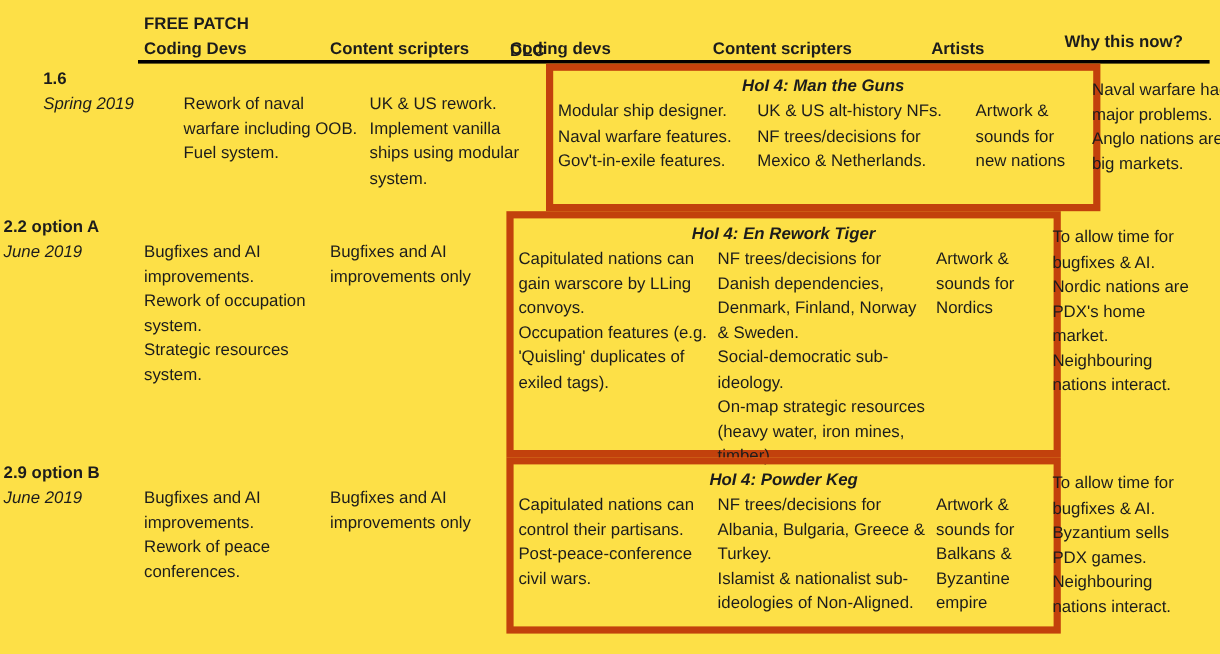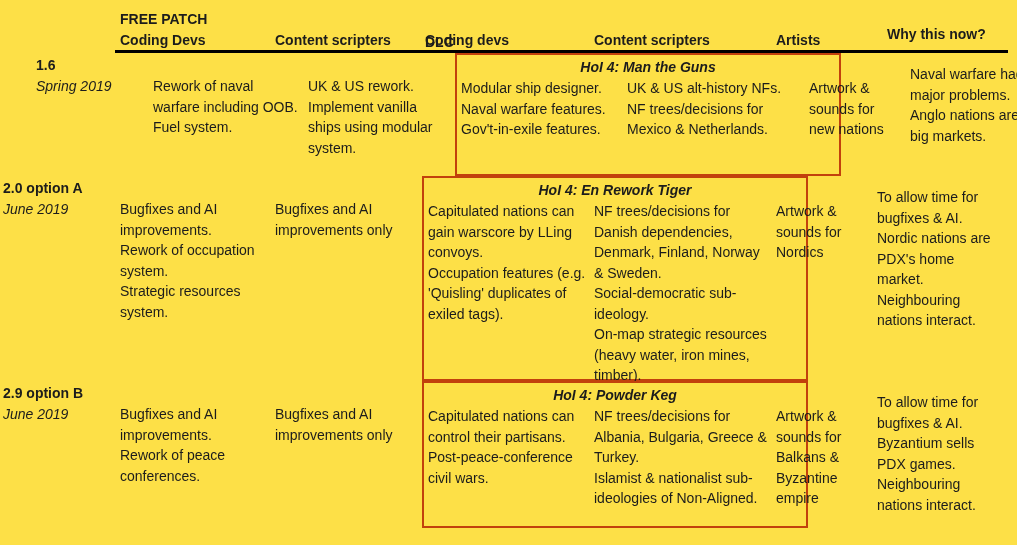--- a/index.html
+++ b/index.html
@@ -32,22 +32,22 @@
   .s1 { top:53px;  height:123px;margin-left:33px; }
   .s2 { top:176px; height:205px; }
   .s3 { top:381px; height:164px; }
 
   .version { left:3px;   top:2px;  font-weight:bold; }
   .date    { left:3px;   top:23px;font-style:italic; }
   .fcod    { left:120px; top:23px; width:152px; }
   .fcon    { left:275px; top:23px; width:148px; }
   .why     { left:877px; top:11px; width:140px; }
 
-  .dlcbox  { left:422px; top:0; width:386px; box-sizing:border-box;
-             border:2px solid #c2410c; position:absolute; }
+  .dlcbox  { left:422px; top:0; width:462px; box-sizing:border-box;
+             border:6px solid #c2410c; position:absolute; }
   .s1 .dlcbox { height:123px; }
   .s2 .dlcbox { height:205px; }
   .s3 .dlcbox { height:147px; }
 
   .dlc-title { position:absolute; left:0; right:0; top:2px; text-align:center;
                font-weight:bold; font-style:italic; }
   .dlc-cod { position:absolute; left:4px;   top:23px; width:166px; }
   .dlc-con { position:absolute; left:170px; top:23px; width:182px; }
   .dlc-art { position:absolute; left:352px; top:23px; width:86px; }
 </style>
@@ -88,21 +88,21 @@
 sounds for
 new nations</div>
     </div>
     <div class="abs cell why">Naval warfare had
 major problems.
 Anglo nations are
 big markets.</div>
   </div>
 
   <div class="section s2">
-    <div class="abs version">2.0 option A</div>
+    <div class="abs version">2.2 option A</div>
     <div class="abs date">June 2019</div>
     <div class="abs cell fcod">Bugfixes and AI
 improvements.
 Rework of occupation
 system.
 Strategic resources
 system.</div>
     <div class="abs cell fcon">Bugfixes and AI
 improvements only</div>
     <div class="dlcbox">

